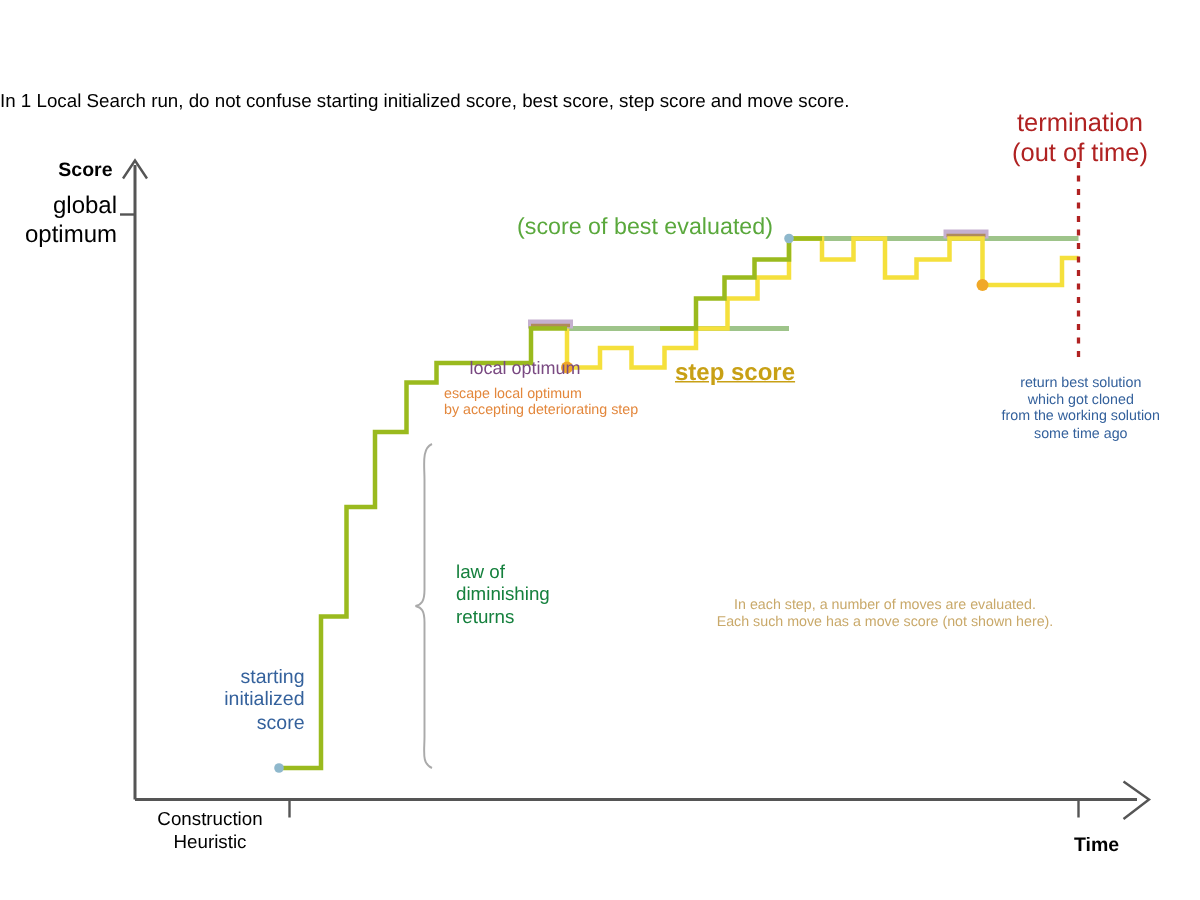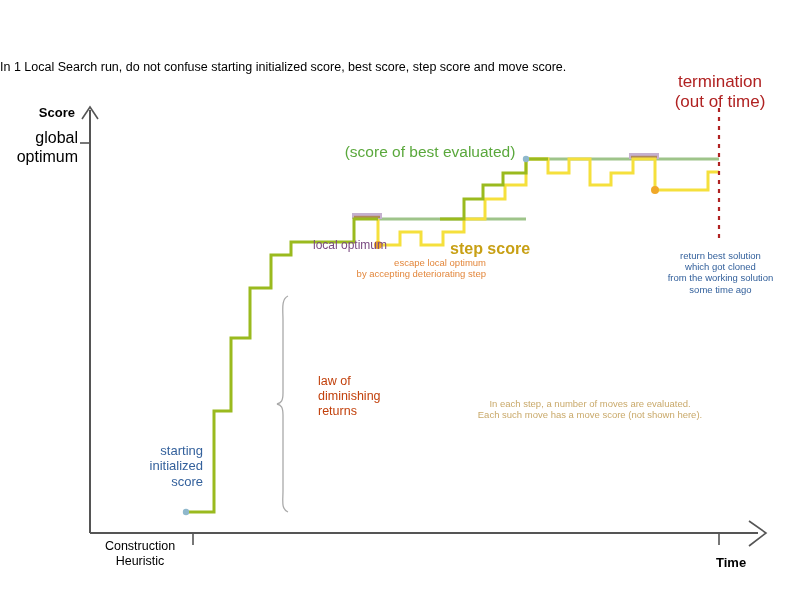--- a/index.html
+++ b/index.html
@@ -89,31 +89,32 @@
     width: 300px;
     text-align: center;
     font-size: 15.5px;
     color: #5aa83c;
   }
   #step-score-label {
     left: 450px; top: 240px;
     font-size: 16px;
     font-weight: bold;
     color: #c8a015;
+    text-decoration: underline;
   }
   #local-optimum-label {
     left: 313px; top: 195px;
     font-size: 12px;
     color: #7a4a82;
     margin-top: 43px;
   }
   #escape-note {
     left: 296px; top: 257px;
     width: 190px;
-    text-align: right;
+    text-align: left;
     font-size: 9.5px;
     color: #e3873c;
   }
   #moves-note {
     left: 455px; top: 398px;
     width: 270px;
     text-align: center;
     font-size: 9.5px;
     color: #c9a96a;
   }
@@ -132,23 +133,23 @@
     color: #34619c;
   }
   #starting-score-label {
     left: 110px; top: 443px;
     width: 93px;
     text-align: right;
     font-size: 13px;
     color: #34619c;
   }
   #diminishing-label {
-    left: 318px; top: 374px;
-    font-size: 12.5px;
-    color: #c2410c;
+    left: 304px; top: 374px;
+    font-size: 12.5px;
+    color: #15803d;
   }
 </style>
 </head>
 <body>
 
 <div id="page">
 
   <svg id="chart-svg" viewBox="0 0 800 600">
 
     <g>

